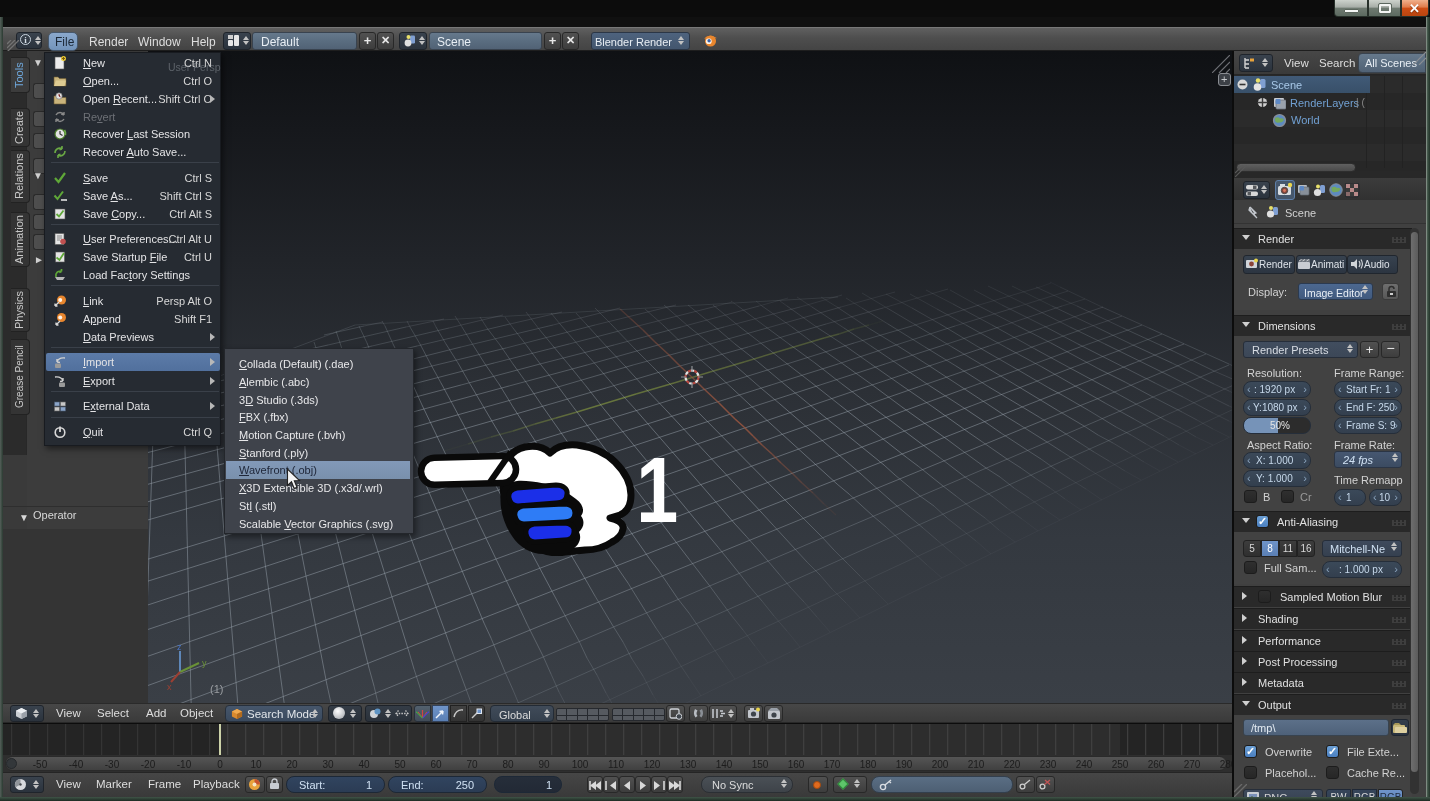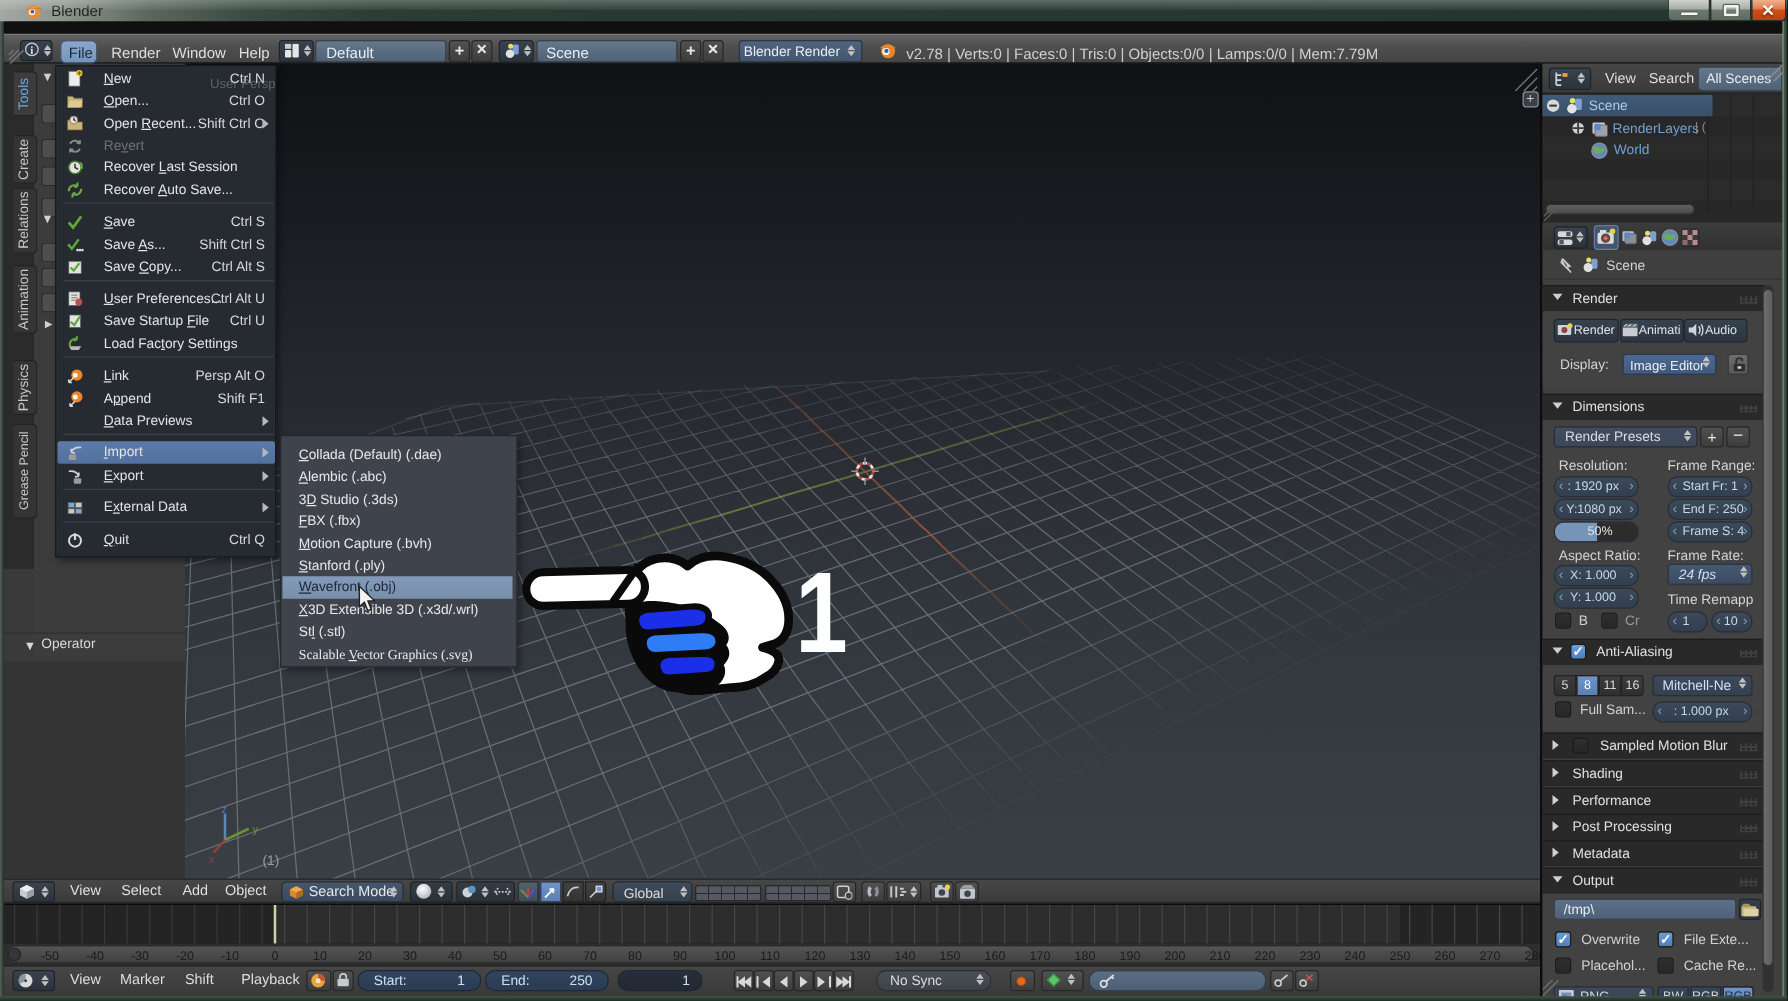--- a/index.html
+++ b/index.html
@@ -66,29 +66,20 @@
 #submenu{left:224px;top:348px;width:190px;height:186px;background:#3f434b;border:1px solid #23262b;box-shadow:2px 3px 6px rgba(0,0,0,.45);}
 .mi{position:absolute;left:1px;width:174px;height:18px;color:#dfe1e3;font-size:11px;}
 .mi .cap{position:absolute;left:26px;top:3px;padding-left:11px;}
 .mi .sc{position:absolute;right:8px;top:3px;color:#d8d8d8;}
 .mi .sub{position:absolute;right:5px;top:5px;width:0;height:0;border-top:4px solid transparent;border-bottom:4px solid transparent;border-left:5px solid #b8b8b8;}
 .smi{position:absolute;left:1px;width:184px;height:18px;color:#e4e4e6;font-size:11px;}
 .smi .cap{position:absolute;left:13px;top:3px;}
 #vphead .mtxt,#tl-head .mtxt,#outhead .mtxt{font-size:11.5px;}
 </style></head><body>
 <div id="stage">
-  <div id="title" class="abs">
-    <svg class="abs" style="left:20px;top:2px" width="14" height="14" viewBox="0 0 14 14">
-        <circle cx="7" cy="7.5" r="5.4" fill="#e88b2e"></circle>
-        <circle cx="5.6" cy="7.6" r="2.6" fill="#fdf4ea"></circle>
-        <circle cx="5.9" cy="7.3" r="1.5" fill="#3a62a8"></circle>
-        <path d="M1 5.5 Q4 1.5 9 3 L13 5 Q9 4.4 6.5 5.2 Z" fill="#e88b2e" stroke="#b5651d" stroke-width=".4"></path>
-      </svg>
-    <div class="txt" style="left:41px;top:2px;color:#1f2420;font-size:12px;">Blender</div>
-  </div>
   <div class="wbtn abs" style="left:1334px;width:34px;border-radius:0 0 0 4px;">
       <div class="abs" style="left:9px;top:9px;width:15px;height:4px;background:#f4f6f4;border:1px solid #5b665d;border-radius:1px;"></div>
     </div>
   <div class="wbtn abs" style="left:1368px;width:33px;">
       <div class="abs" style="left:10px;top:4px;width:12px;height:9px;border:2px solid #f2f4f2;outline:1px solid #5b665d;border-radius:1px;"></div>
     </div>
   <div class="wbtn abs" id="wclose" style="left:1401px;width:28px;border-radius:0 0 4px 0;">
       <div class="abs" style="left:7px;top:1px;color:#fcfcfc;font-weight:bold;font-size:13px;text-shadow:0 1px 1px #7e2f09;font-family:'Liberation Sans',sans-serif;">✕</div>
     </div>
   <div id="egap" class="abs"></div>
@@ -129,21 +120,20 @@
     <div class="bluefield" style="left:588px;top:4px;width:99px;height:18px;background:linear-gradient(180deg,#4e637e,#43566e);border-color:#2b3646;">
         <span style="position:absolute;left:0;right:14px;top:3px;text-align:center;font-size:11px;white-space:nowrap;">Blender Render</span>
       </div>
     <div class="abs updn" style="left:674px;top:8px;"></div>
     <svg class="abs" style="left:700px;top:5px" width="15" height="15" viewBox="0 0 14 14">
         <circle cx="7" cy="7.5" r="5.2" fill="#e8862e"></circle>
         <circle cx="5.4" cy="7.6" r="2.7" fill="#fdf4ea"></circle>
         <circle cx="5.7" cy="7.2" r="1.6" fill="#3a62a8"></circle>
         <path d="M1 5.2 Q4 1.6 9 2.8 L13.2 4.8 Q9 4.2 6.5 5 Z" fill="#e8862e"></path>
       </svg>
-    <div class="mtxt s11" style="left:722px;top:8px;color:#d0d0d0;">v2.78 | Verts:0 | Faces:0 | Tris:0 | Objects:0/0 | Lamps:0/0 | Mem:7.79M</div>
     <svg class="abs" style="left:4px;top:12px" width="12" height="12">
         <path d="M0 12 L12 0 M0 8 L8 0 M0 4 L4 0" stroke="#737373" stroke-width="1.3"></path>
       </svg>
   </div>
   <div id="shelf" class="abs">
     <div class="abs" style="left:24px;top:0;width:121px;height:652px;background:#3c3c3c;"></div>
     <div class="abs" style="left:30px;top:6px;color:#d0d0d0;font-size:10px;">▼</div>
     <div class="abs" style="left:30px;top:32px;width:12px;height:16px;background:#4e4e4e;border:1px solid #2a2a2a;border-radius:3px 0 0 3px;border-right:none;"></div>
     <div class="abs" style="left:30px;top:60px;width:12px;height:16px;background:#4e4e4e;border:1px solid #2a2a2a;border-radius:3px 0 0 3px;border-right:none;"></div>
     <div class="abs" style="left:30px;top:82px;width:12px;height:16px;background:#4e4e4e;border:1px solid #2a2a2a;border-radius:3px 0 0 3px;border-right:none;"></div>
@@ -428,21 +418,21 @@
   <div id="tl-head" class="abs">
     <div class="darkbtn" style="left:7px;top:3px;width:34px;height:17px;background:linear-gradient(180deg,#39424d,#2b333d);border-color:#1f242b;"></div>
     <svg class="abs" style="left:11px;top:5px" width="13" height="13">
         <circle cx="6.5" cy="6.5" r="5.5" fill="#d8dade"></circle>
         <path d="M6.5 6.5 L6.5 1 A5.5 5.5 0 0 0 1.6 9.2 Z" fill="#8f949a"></path>
         <circle cx="6.5" cy="6.5" r="1.2" fill="#45484d"></circle>
       </svg>
     <div class="abs updn" style="left:29px;top:7px;"></div>
     <div class="mtxt" style="left:53px;top:5px;">View</div>
     <div class="mtxt" style="left:93px;top:5px;">Marker</div>
-    <div class="mtxt" style="left:145px;top:5px;">Shift</div>
+    <div class="mtxt" style="left:145px;top:5px;">Frame</div>
     <div class="mtxt" style="left:190px;top:5px;">Playback</div>
     <div class="darkbtn" style="left:242px;top:3px;width:20px;height:17px;"></div>
     <svg class="abs" style="left:245px;top:5px" width="13" height="13">
         <circle cx="6.5" cy="6.5" r="5.5" fill="#e8a33c"></circle>
         <path d="M6.5 6.5 L6.5 1 A5.5 5.5 0 0 1 12 6.5 Z" fill="#c8542e"></path>
         <circle cx="6.5" cy="6.5" r="2" fill="#f4e6c8"></circle>
       </svg>
     <div class="darkbtn" style="left:263px;top:3px;width:17px;height:17px;"></div>
     <svg class="abs" style="left:266px;top:5px" width="11" height="12">
         <rect x="1" y="5" width="9" height="6" rx="1" fill="#c8ccd2"></rect>
@@ -684,21 +674,21 @@
         <span style="position:absolute;left:11px;top:2px;">Start Fr:  1</span>
         <span class="nr">›</span>
       </div>
     <div class="nfield" style="left:100px;top:221px;width:68px;">
         <span class="nl">‹</span>
         <span style="position:absolute;left:11px;top:2px;">End F: 250</span>
         <span class="nr">›</span>
       </div>
     <div class="nfield" style="left:100px;top:239px;width:68px;">
         <span class="nl">‹</span>
-        <span style="position:absolute;left:11px;top:2px;">Frame S: 4</span>
+        <span style="position:absolute;left:11px;top:2px;">Frame S: 9</span>
         <span class="nr">›</span>
       </div>
     <div class="plabel" style="left:13px;top:261px;">Aspect Ratio:</div>
     <div class="plabel" style="left:100px;top:261px;">Frame Rate:</div>
     <div class="nfield" style="left:9px;top:274px;width:68px;">
         <span class="nl">‹</span>
         <span style="position:absolute;left:12px;top:2px;">X:   1.000</span>
         <span class="nr">›</span>
       </div>
     <div class="nfield" style="left:9px;top:292px;width:68px;">
@@ -1001,21 +991,21 @@
         <span style="position:absolute;left:0;top:0;right:0;bottom:0;background:linear-gradient(180deg,#8299b8,#7990ac);"></span>
         <span class="cap" style="color:#20283a;"><u>W</u>avefront (.obj)</span>
       </div>
     <div class="smi" style="top:130px;">
         <span class="cap" style="color:#e8e8ea;"><u>X</u>3D Extensible 3D (.x3d/.wrl)</span>
       </div>
     <div class="smi" style="top:148px;">
         <span class="cap" style="color:#e8e8ea;">St<u>l</u> (.stl)</span>
       </div>
     <div class="smi" style="top:166px;">
-        <span class="cap" style="color:#e8e8ea;font-family:Liberation Serif, serif;">Scalable <u>V</u>ector Graphics (.svg)</span>
+        <span class="cap" style="color:#e8e8ea;">Scalable <u>V</u>ector Graphics (.svg)</span>
       </div>
   </div>
   <div class="abs" style="left:168px;top:61px;color:rgba(158,164,171,0.45);font-size:10.5px;white-space:nowrap;">User Persp</div>
   <div id="hand" class="abs" style="left:0;top:0;width:1430px;height:801px;pointer-events:none;">
   <svg class="abs" style="left:405px;top:432px" width="290" height="135" viewBox="0 0 290 135">
     <g stroke="#0a0a0a" stroke-width="7" fill="#ffffff" stroke-linejoin="round">
       <path d="M98 46 C98 30 106 18 120 15 C131 13 140 16 145 21 C151 15 161 12 172 13 C187 15 201 21 210 30 C219 39 226 51 226 63 C226 73 222 80 215 83 L205 86 C214 88 219 92 218 97 C217 103 213 107 207 110 C200 115 190 118 180 118 L160 120 C148 122 136 118 128 112 L108 95 C101 86 98 64 98 46 Z"></path>
     </g>
     <path d="M97 57 C93 70 97 90 107 104 C114 115 126 122 138 122 C150 126 163 124 168 117 C174 113 177 106 174 100 C179 95 180 89 176 84 C180 79 178 72 171 67 L160 59 C148 52 124 48 112 49 C104 50 99 52 97 57 Z" fill="#0a0a0a"></path>
     <g stroke="#0a0a0a" stroke-width="5" stroke-linejoin="round">

